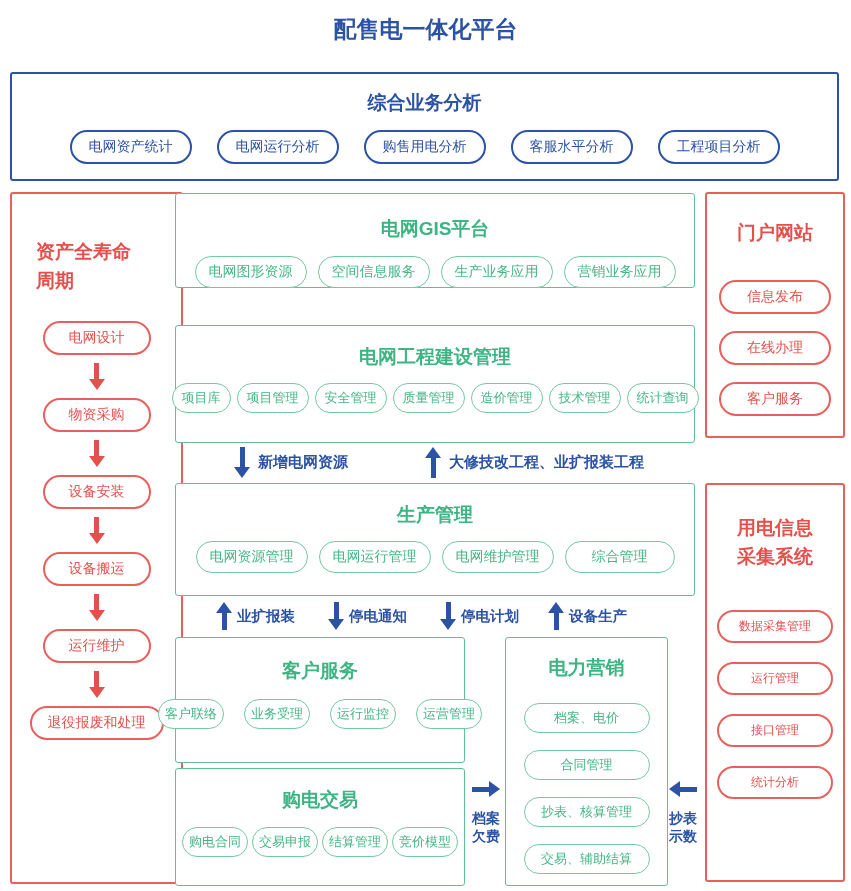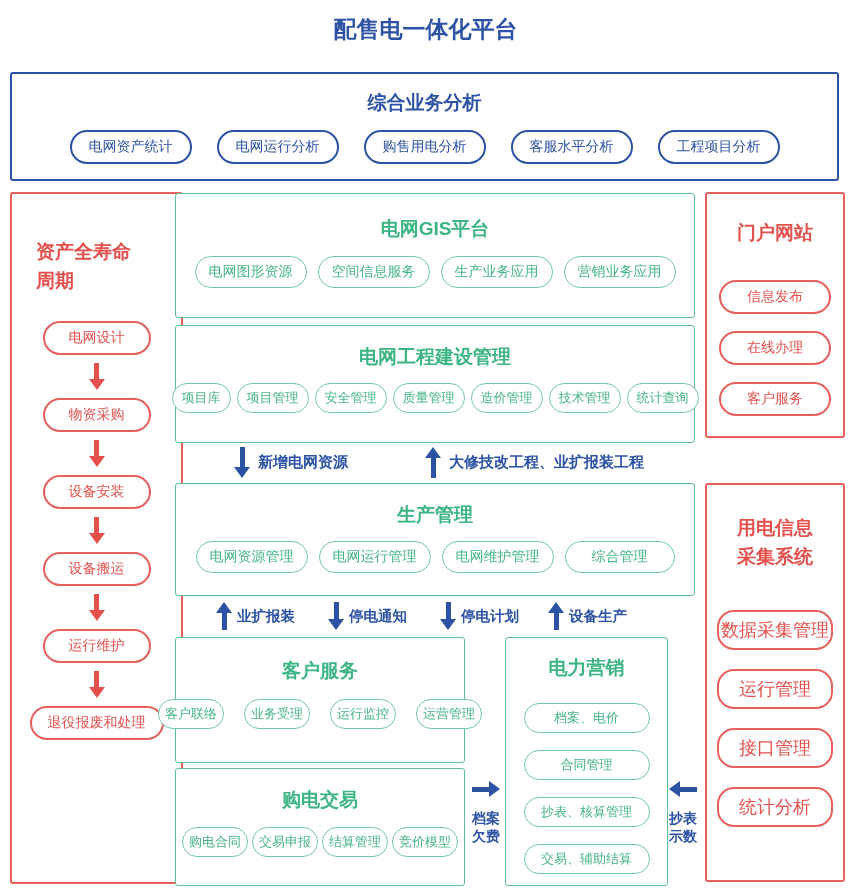--- a/index.html
+++ b/index.html
@@ -31,21 +31,21 @@
   }
   .pill.p-blue{border:2px solid var(--blue);color:var(--blue);font-size:14px;padding:6px 17px;}
   .pill.p-green{border:1.5px solid var(--green-border);color:var(--green);font-size:14px;padding:6px 13px;}
   .pill.p-green.sm{font-size:13px;padding:5px 9px;border-radius:15px;}
   .pill.p-green.xs{font-size:13px;padding:5px 6px;border-radius:15px;}
   .pill.p-green.mw{min-width:110px;}
   .pill.p-green.col{width:126px;padding:5px 2px;}
   .pill.p-red{border:2px solid var(--red-border);color:var(--red);font-size:14px;padding:6px 16px;}
   .pill.p-red.step{min-width:108px;}
   .pill.p-red.wide{width:112px;padding:6px 0;}
-  .pill.p-red.wide2{width:116px;padding:6px 0;font-size:18px;}
+  .pill.p-red.wide2{width:116px;padding:6px 0;font-size:12px;}
 
   .row{display:flex;justify-content:center;align-items:center;}
   .col{display:flex;flex-direction:column;align-items:center;}
 
   
   .red-c{color:var(--red);}
   .blue-c{color:var(--blue);}
   .varrow{display:flex;flex-direction:column;align-items:center;}
   .varrow.up{flex-direction:column-reverse;}
   .vshaft{width:5px;background:currentColor;}
@@ -70,21 +70,21 @@
   #analysis-panel .sec-title{margin-top:16px;}
   #analysis-panel .row{margin-top:14px;gap:25px;}
 
   #lifecycle-panel{left:10px;top:192px;width:173px;height:692px;}
   .lc-title{margin:44px 0 0 24px;width:98px;font-size:19px;font-weight:700;color:var(--red);line-height:1.5;}
   .lc-steps{margin-top:26px;display:flex;flex-direction:column;align-items:center;border-radius:12px;}
   .lc-steps .varrow{margin:8px 0;}
   .lc-steps .vshaft{height:16px;}
 
   .mid{left:175px;width:520px;}
-  #gis-panel{top:193px;height:125px;}
+  #gis-panel{top:193px;height:95px;}
   #gis-panel .sec-title{margin-top:22px;}
   #gis-panel .row{margin-top:14px;gap:11px;}
   #construction-panel{top:325px;height:118px;}
   #construction-panel .sec-title{margin-top:18px;}
   #construction-panel .row{margin-top:13px;gap:6px;}
   #production-panel{top:483px;height:113px;}
   #production-panel .sec-title{margin-top:18px;}
   #production-panel .row{margin-top:13px;gap:11px;}
 
   .flow .vshaft{height:20px;}

